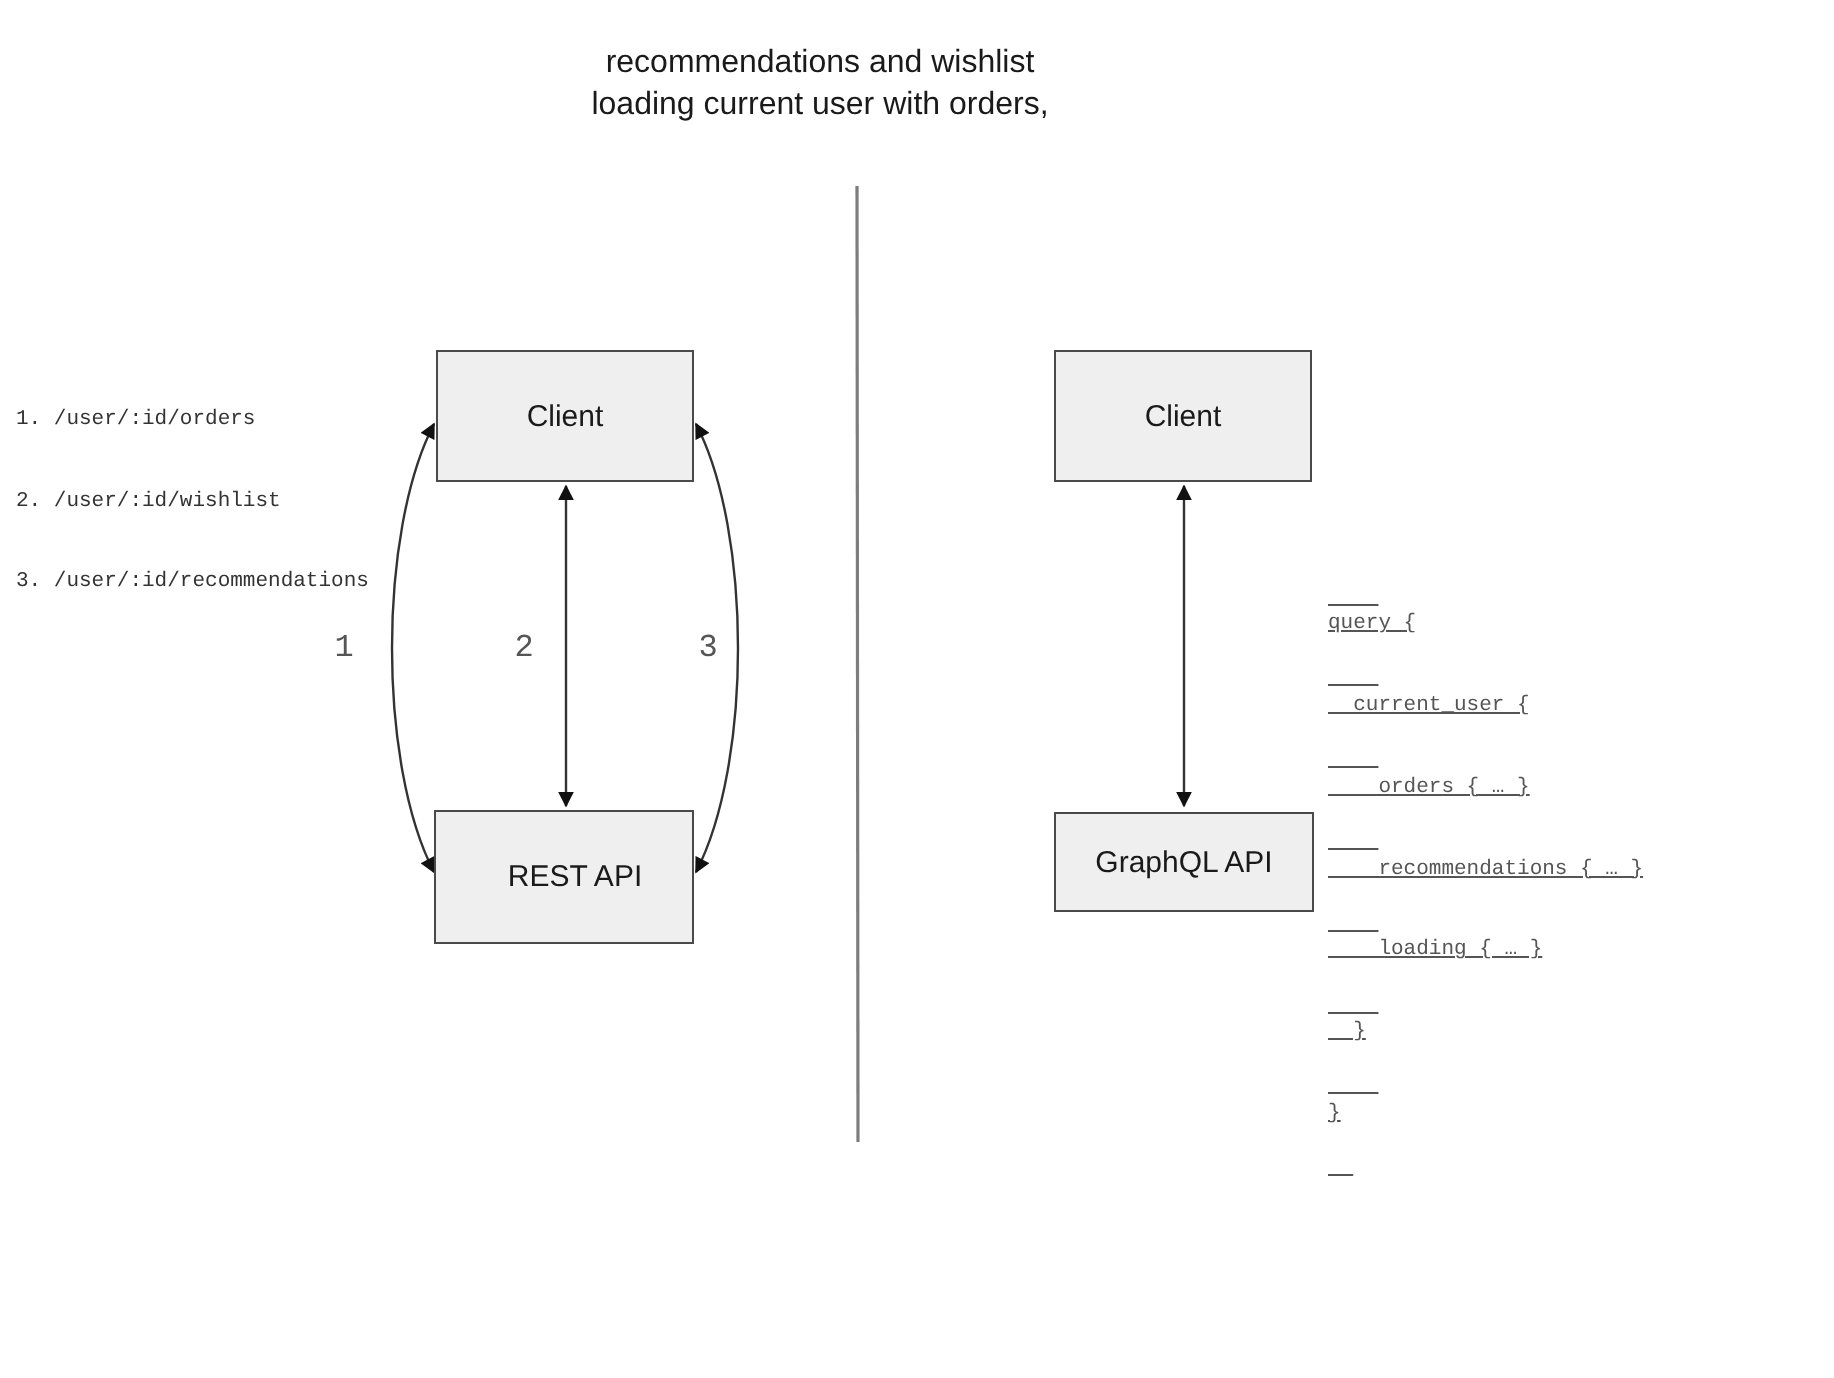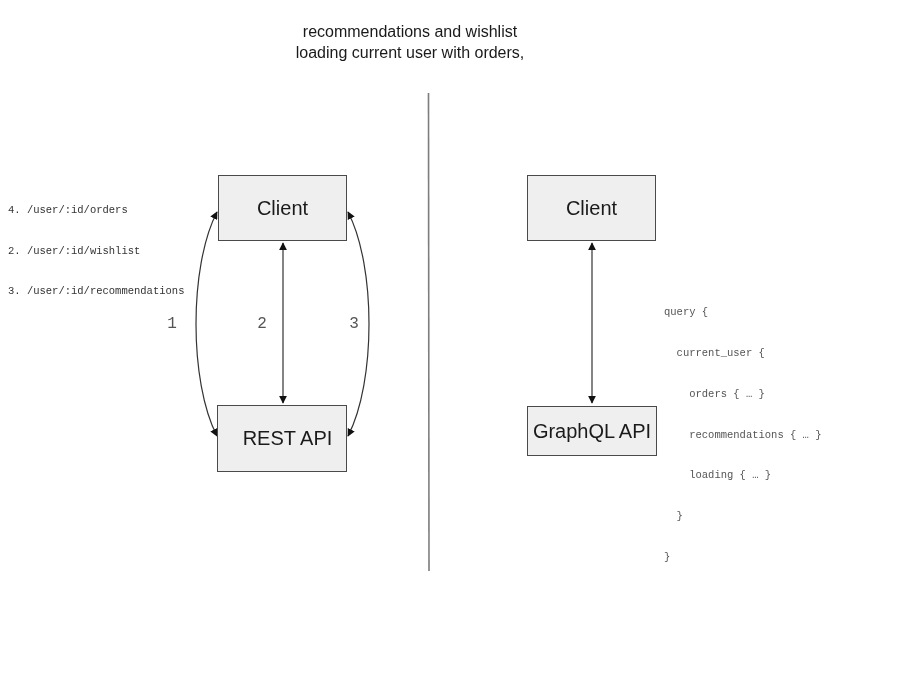--- a/index.html
+++ b/index.html
@@ -28,21 +28,21 @@
     width: 917px;
     height: 689px;
   }
   .box {
     position: absolute;
     background: #efefef;
     border: 1.5px solid #4a4a4a;
     display: flex;
     align-items: center;
     justify-content: center;
-    font-size: 20px;
+    font-size: 15px;
     color: #1a1a1a;
     box-sizing: border-box;
   }
   .box.client-left   { left: 218px; top: 175px; width: 129px; height: 66px; }
   .box.rest-api      { left: 217px; top: 405px; width: 130px; height: 67px; padding-left: 11px; }
   .box.client-right  { left: 527px; top: 175px; width: 129px; height: 66px; }
   .box.graphql-api   { left: 527px; top: 406px; width: 130px; height: 50px; }
   .mono {
     font-family: "Liberation Mono", "DejaVu Sans Mono", monospace;
   }
@@ -56,20 +56,21 @@
     white-space: pre;
   }
   .query-block {
     position: absolute;
     left: 664px;
     top: 279px;
     font-size: 10.5px;
     line-height: 13.6px;
     color: #555555;
     white-space: pre;
+    text-decoration: underline;
   }
   .arrow-label {
     position: absolute;
     transform: translate(-50%, -50%);
     font-size: 16px;
     color: #555555;
   }
   .arrow-label.n1 { left: 172px; top: 324px; }
   .arrow-label.n2 { left: 262px; top: 324px; }
   .arrow-label.n3 { left: 354px; top: 324px; }
@@ -94,21 +95,21 @@
     <line x1="428.5" y1="93" x2="429" y2="571" stroke="#7d7d7d" stroke-width="1.6"></line>
 
     <path d="M 217 212 C 189 266, 189 382, 217 436" fill="none" stroke="#333333" stroke-width="1.2" marker-start="url(#ah)" marker-end="url(#ah)"></path>
     <line x1="283" y1="243" x2="283" y2="403" stroke="#333333" stroke-width="1.2" marker-start="url(#ah)" marker-end="url(#ah)"></line>
     <path d="M 348 212 C 376 266, 376 382, 348 436" fill="none" stroke="#333333" stroke-width="1.2" marker-start="url(#ah)" marker-end="url(#ah)"></path>
 
     <line x1="592" y1="243" x2="592" y2="403" stroke="#333333" stroke-width="1.2" marker-start="url(#ah)" marker-end="url(#ah)"></line>
   </svg>
 
   <div class="endpoints mono">
-    <div>4. /user/:id/orders</div>
+    <div>1. /user/:id/orders</div>
     <div>2. /user/:id/wishlist</div>
     <div>3. /user/:id/recommendations</div>
   </div>
 
   <div class="box client-left">
     <span>Client</span>
   </div>
   <div class="box rest-api">
     <span>REST API</span>
   </div>

